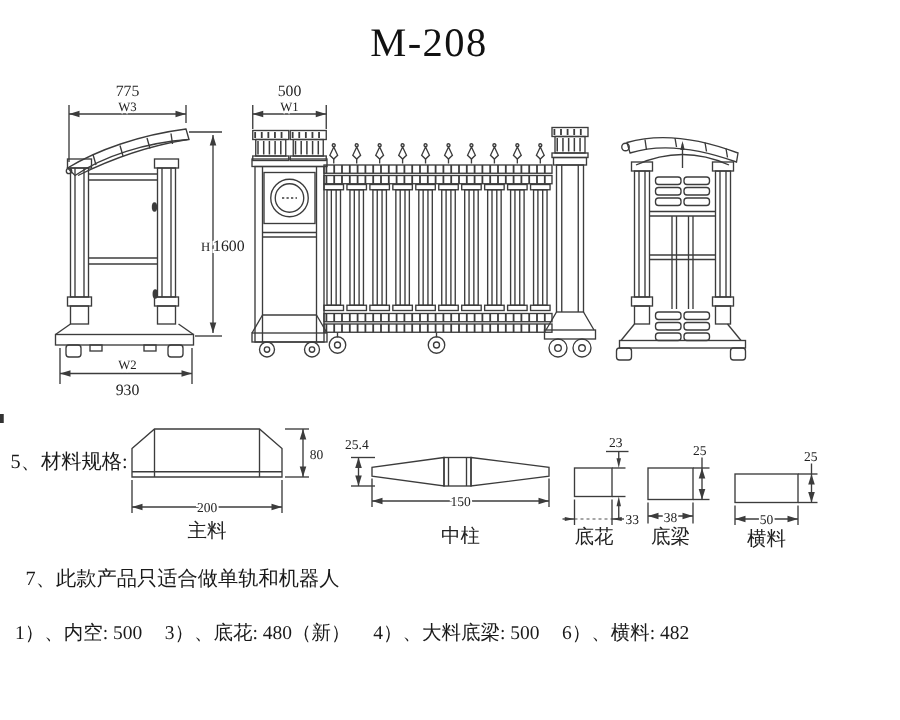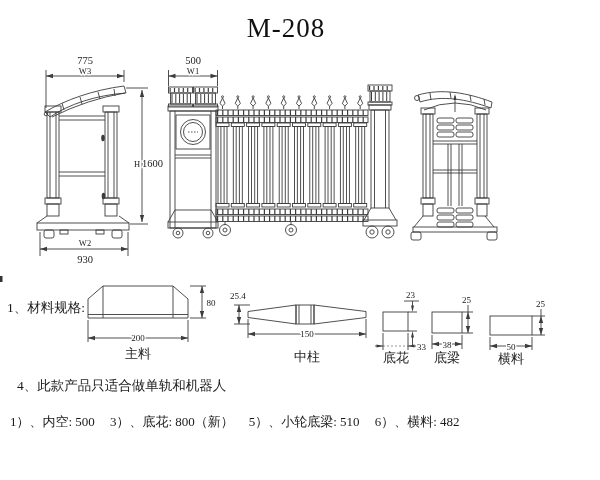--- a/index.html
+++ b/index.html
@@ -324,20 +324,20 @@
     <line class="ln" x1="490" y1="337" x2="490" y2="350"></line>
     <line class="ln" x1="532" y1="337" x2="532" y2="350"></line>
     <line class="ln" x1="490" y1="346" x2="532" y2="346" marker-start="url(#arw)" marker-end="url(#arw)"></line>
     <text class="pdim" x="511" y="349.5" text-anchor="middle">50</text>
     <text class="plab" x="511" y="363" text-anchor="middle">横料</text>
   </g>
 
   <rect x="0" y="276" width="2.5" height="6" fill="#333"></rect>
 </svg>
 
-<div class="abs" id="mat-heading">1、材料规格:</div>
-<div class="abs" id="note-line">4、此款产品只适合做单轨和机器人</div>
+<div class="abs" id="mat-heading">5、材料规格:</div>
+<div class="abs" id="note-line">7、此款产品只适合做单轨和机器人</div>
 <div class="abs" id="spec-line">
   <span>1）、内空: 500</span>
-  <span>3）、底花: 800（新）</span>
-  <span>5）、小轮底梁: 510</span>
+  <span>3）、底花: 480（新）</span>
+  <span>4）、大料底梁: 500</span>
   <span>6）、横料: 482</span>
 </div>
 
 </body></html>

